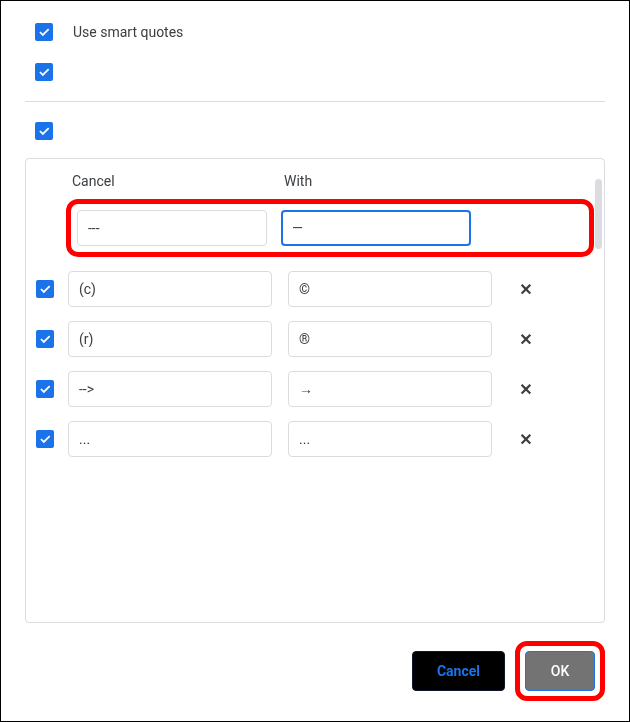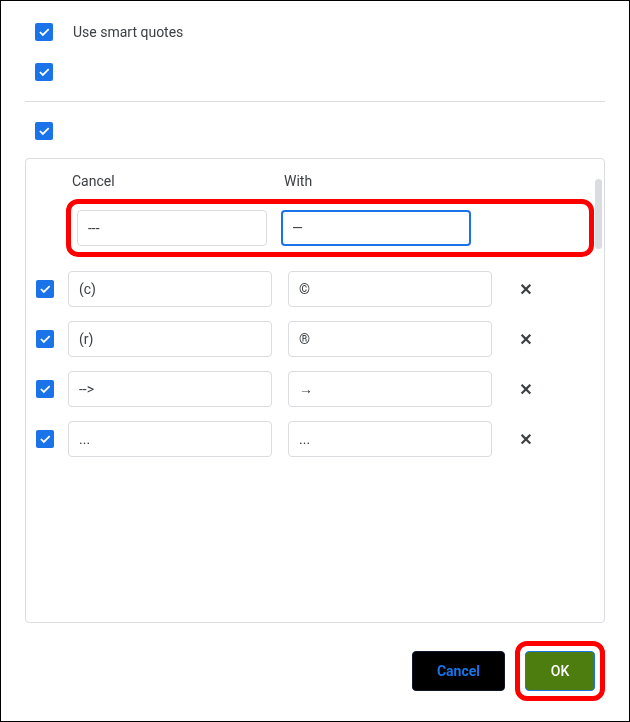--- a/index.html
+++ b/index.html
@@ -197,21 +197,21 @@
       justify-content: center;
       font-family: inherit;
     }
     .btn-cancel {
       background: #000000;
       border: 1px solid #0f172a;
       color: #1a73e8;
       font-weight: bold;
     }
     .btn-ok {
-      background: #4d7c0f;
+      background: #737373;
       border: 1px solid #1a73e8;
       color: #fff;
       min-width: 70px;
     }
     .ok-wrap {
       border: 5px solid #ff0000;
       border-radius: 12px;
       padding: 5px;
     }
   </style>

